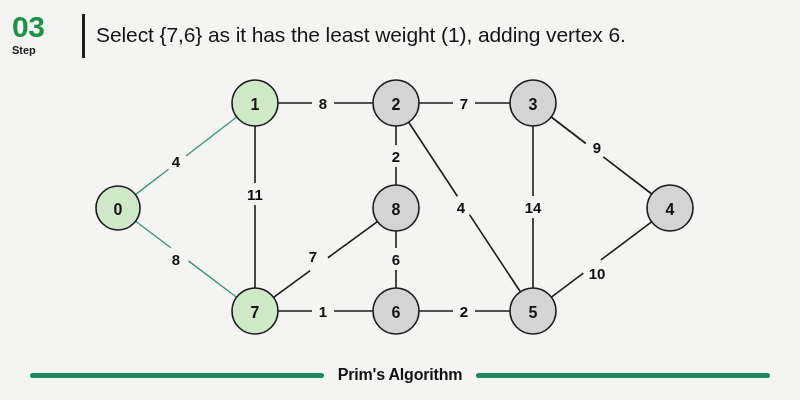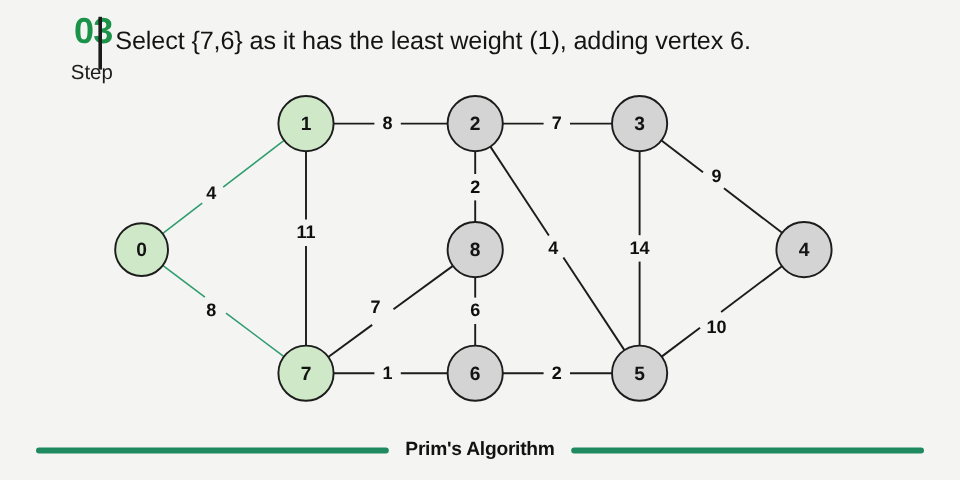--- a/index.html
+++ b/index.html
@@ -24,38 +24,38 @@
   
   #header {
     position: absolute;
     left: 0;
     top: 0;
     width: 800px;
     height: 70px;
   }
   #step-block {
     position: absolute;
-    left: 36px;
+    left: 12px;
     top: 12px;
     width: 58px;
-    text-align: right;
+    text-align: left;
   }
   #step-number {
     font-size: 30px;
     font-weight: bold;
     color: #1a9248;
     line-height: 30px;
     letter-spacing: -0.5px;
   }
   #step-label {
-    font-size: 17px;
-    font-weight: normal;
+    font-size: 11px;
+    font-weight: bold;
     color: #1c1c1c;
     line-height: 13px;
-    margin-top: 12px;
+    margin-top: 2px;
   }
   #header-divider {
     position: absolute;
     left: 82px;
     top: 14px;
     width: 3px;
     height: 44px;
     background: #1c1c1c;
   }
   #header-text {

